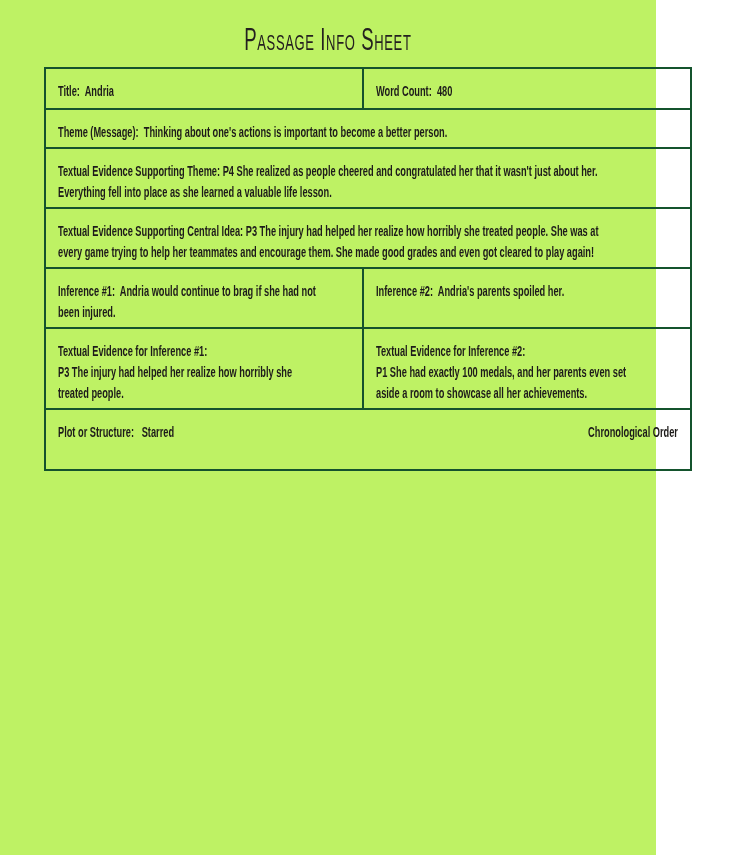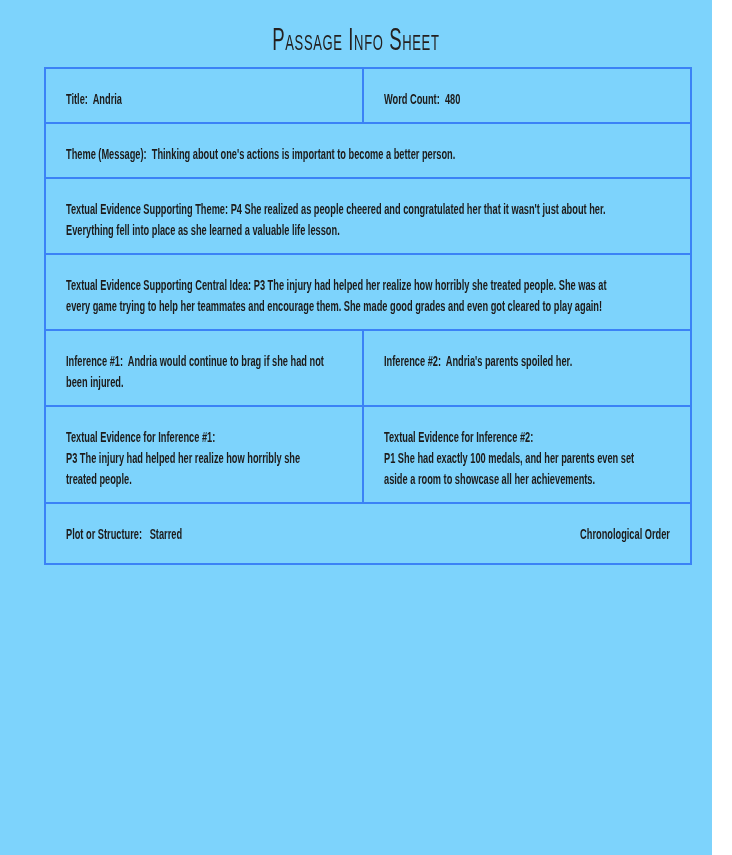--- a/index.html
+++ b/index.html
@@ -6,23 +6,23 @@
     margin: 0;
     padding: 0;
     background: #ffffff;
     width: 732px;
     height: 855px;
     font-family: "Liberation Sans", sans-serif;
     overflow: hidden;
   }
   .sheet {
     position: relative;
-    width: 712px;
+    width: 656px;
     height: 855px;
-    background: #7dd3fc;
+    background: #bef264;
   }
   .title-wrap {
     padding-top: 20px;
     height: 38px;
     display: flex;
     justify-content: center;
     align-items: center;
   }
   .page-title {
     font-size: 30px;
@@ -35,23 +35,23 @@
     white-space: nowrap;
   }
   table.info-table {
     border-collapse: collapse;
     table-layout: fixed;
     width: 646px;
     margin-left: 44px;
     margin-top: 9px;
   }
   .info-table td {
-    border: 2px solid #3b82f6;
+    border: 2px solid #14532d;
     vertical-align: top;
-    padding: 12px;
+    padding: 4px;
     overflow: hidden;
   }
   .clip {
     overflow: hidden;
     padding: 8px 8px 0 8px;
   }
   .condense {
     width: 151.5%;
     transform: scale(0.66, 1);
     transform-origin: 0 0;

